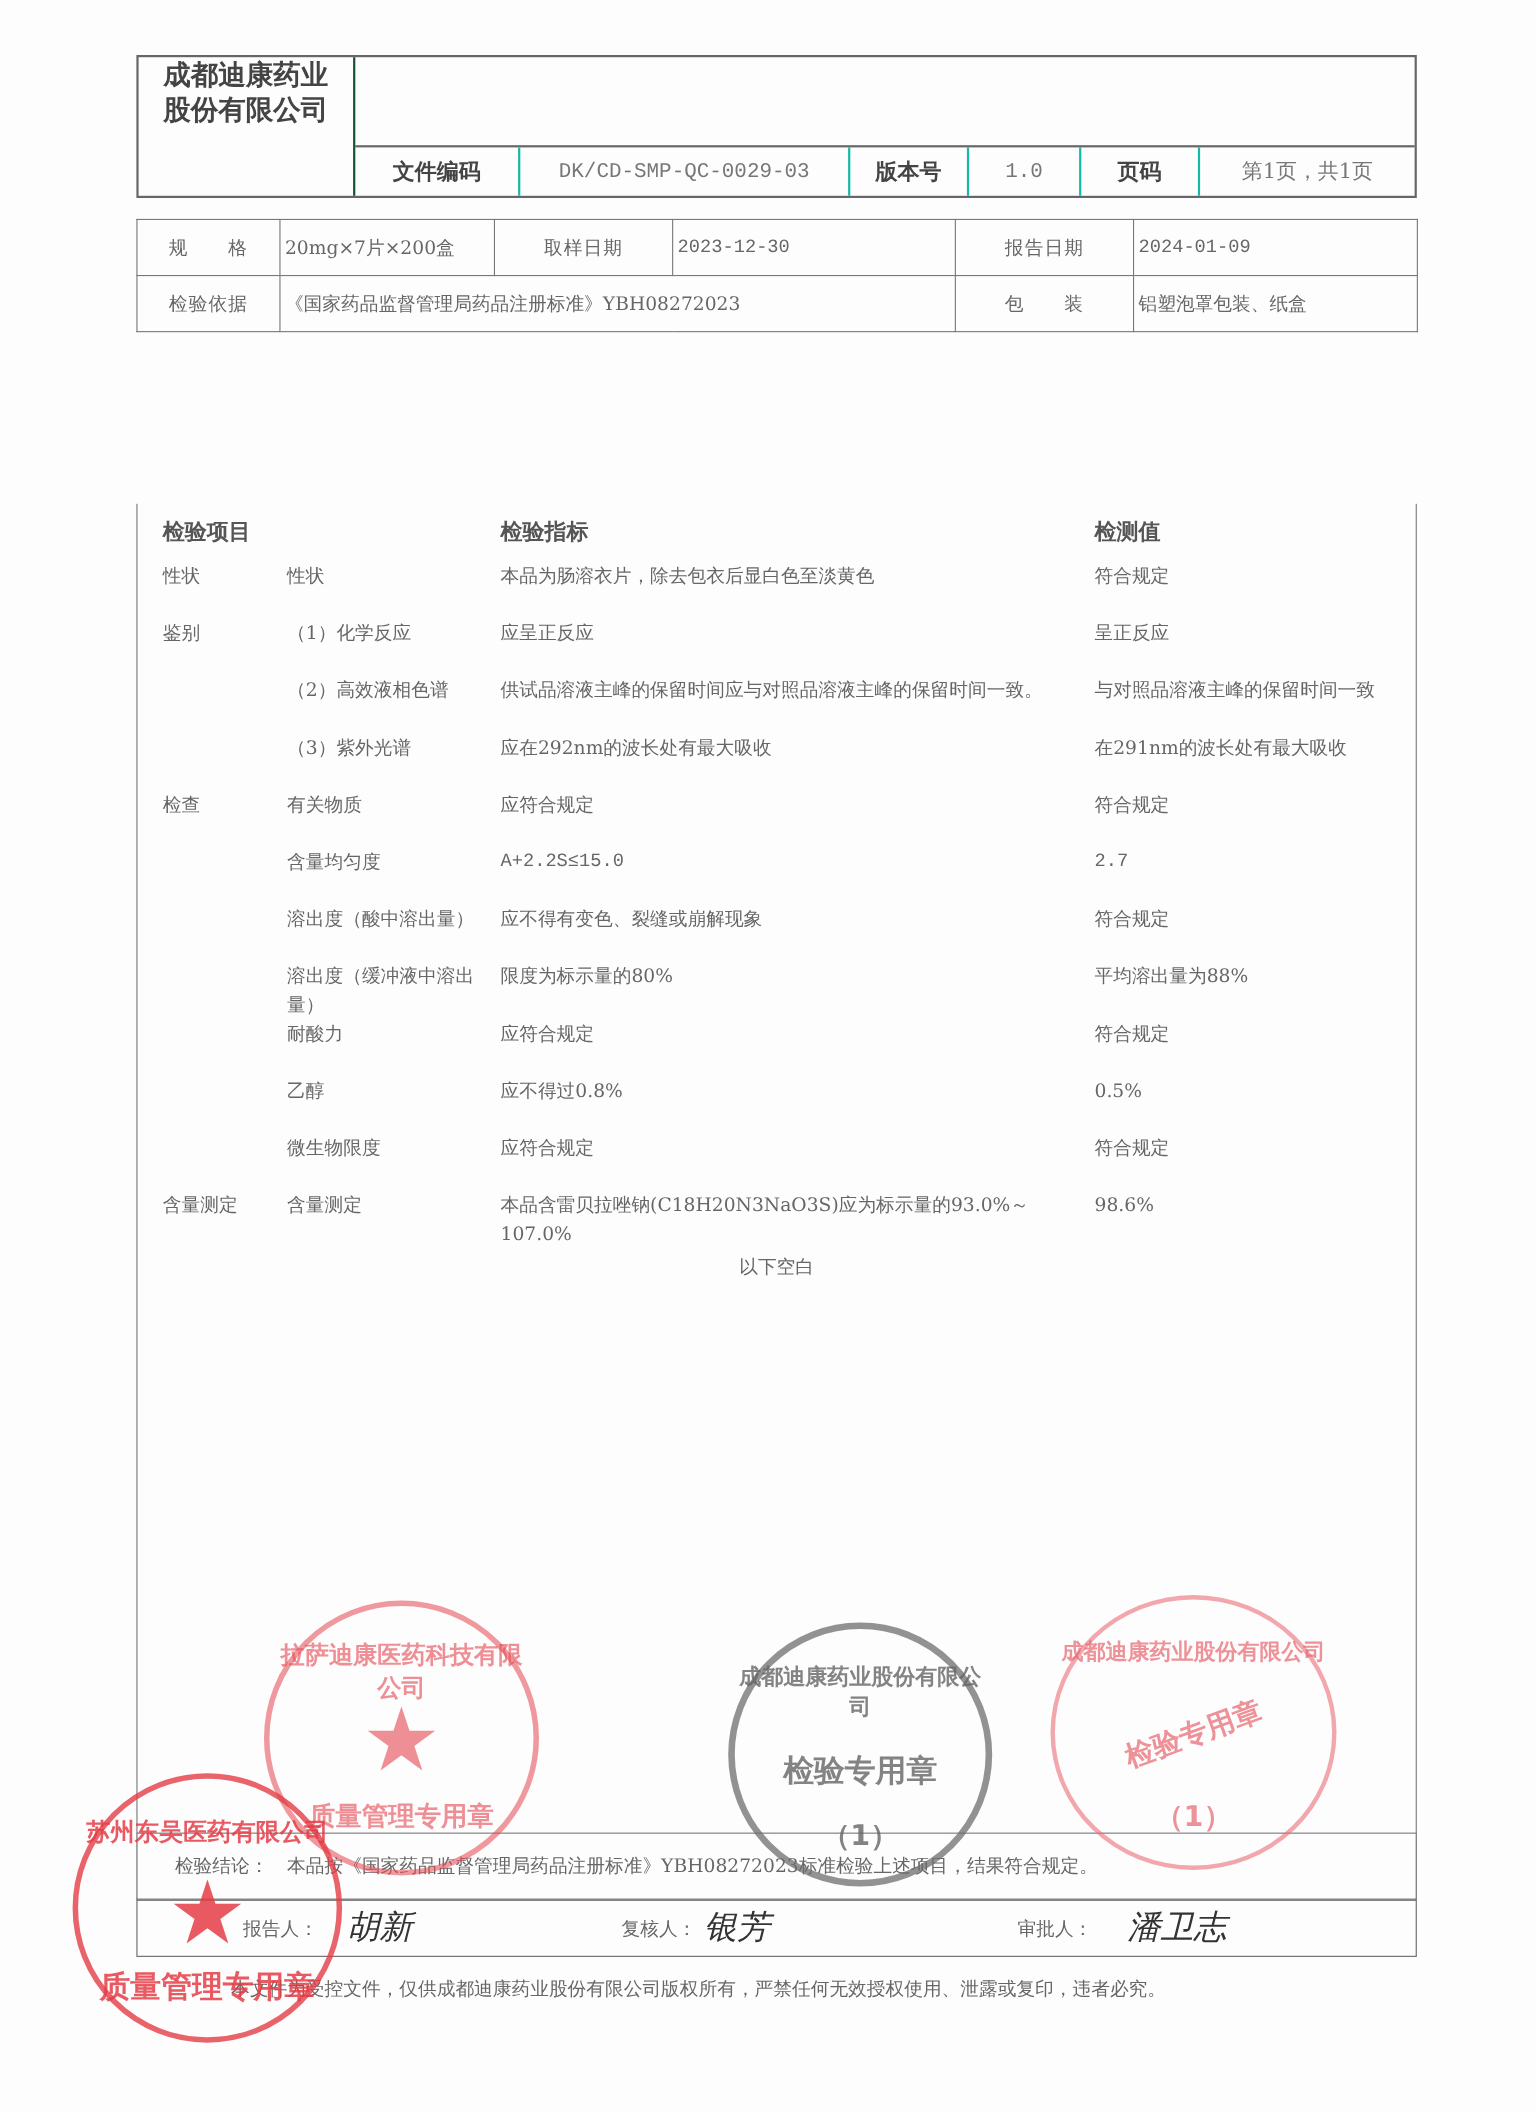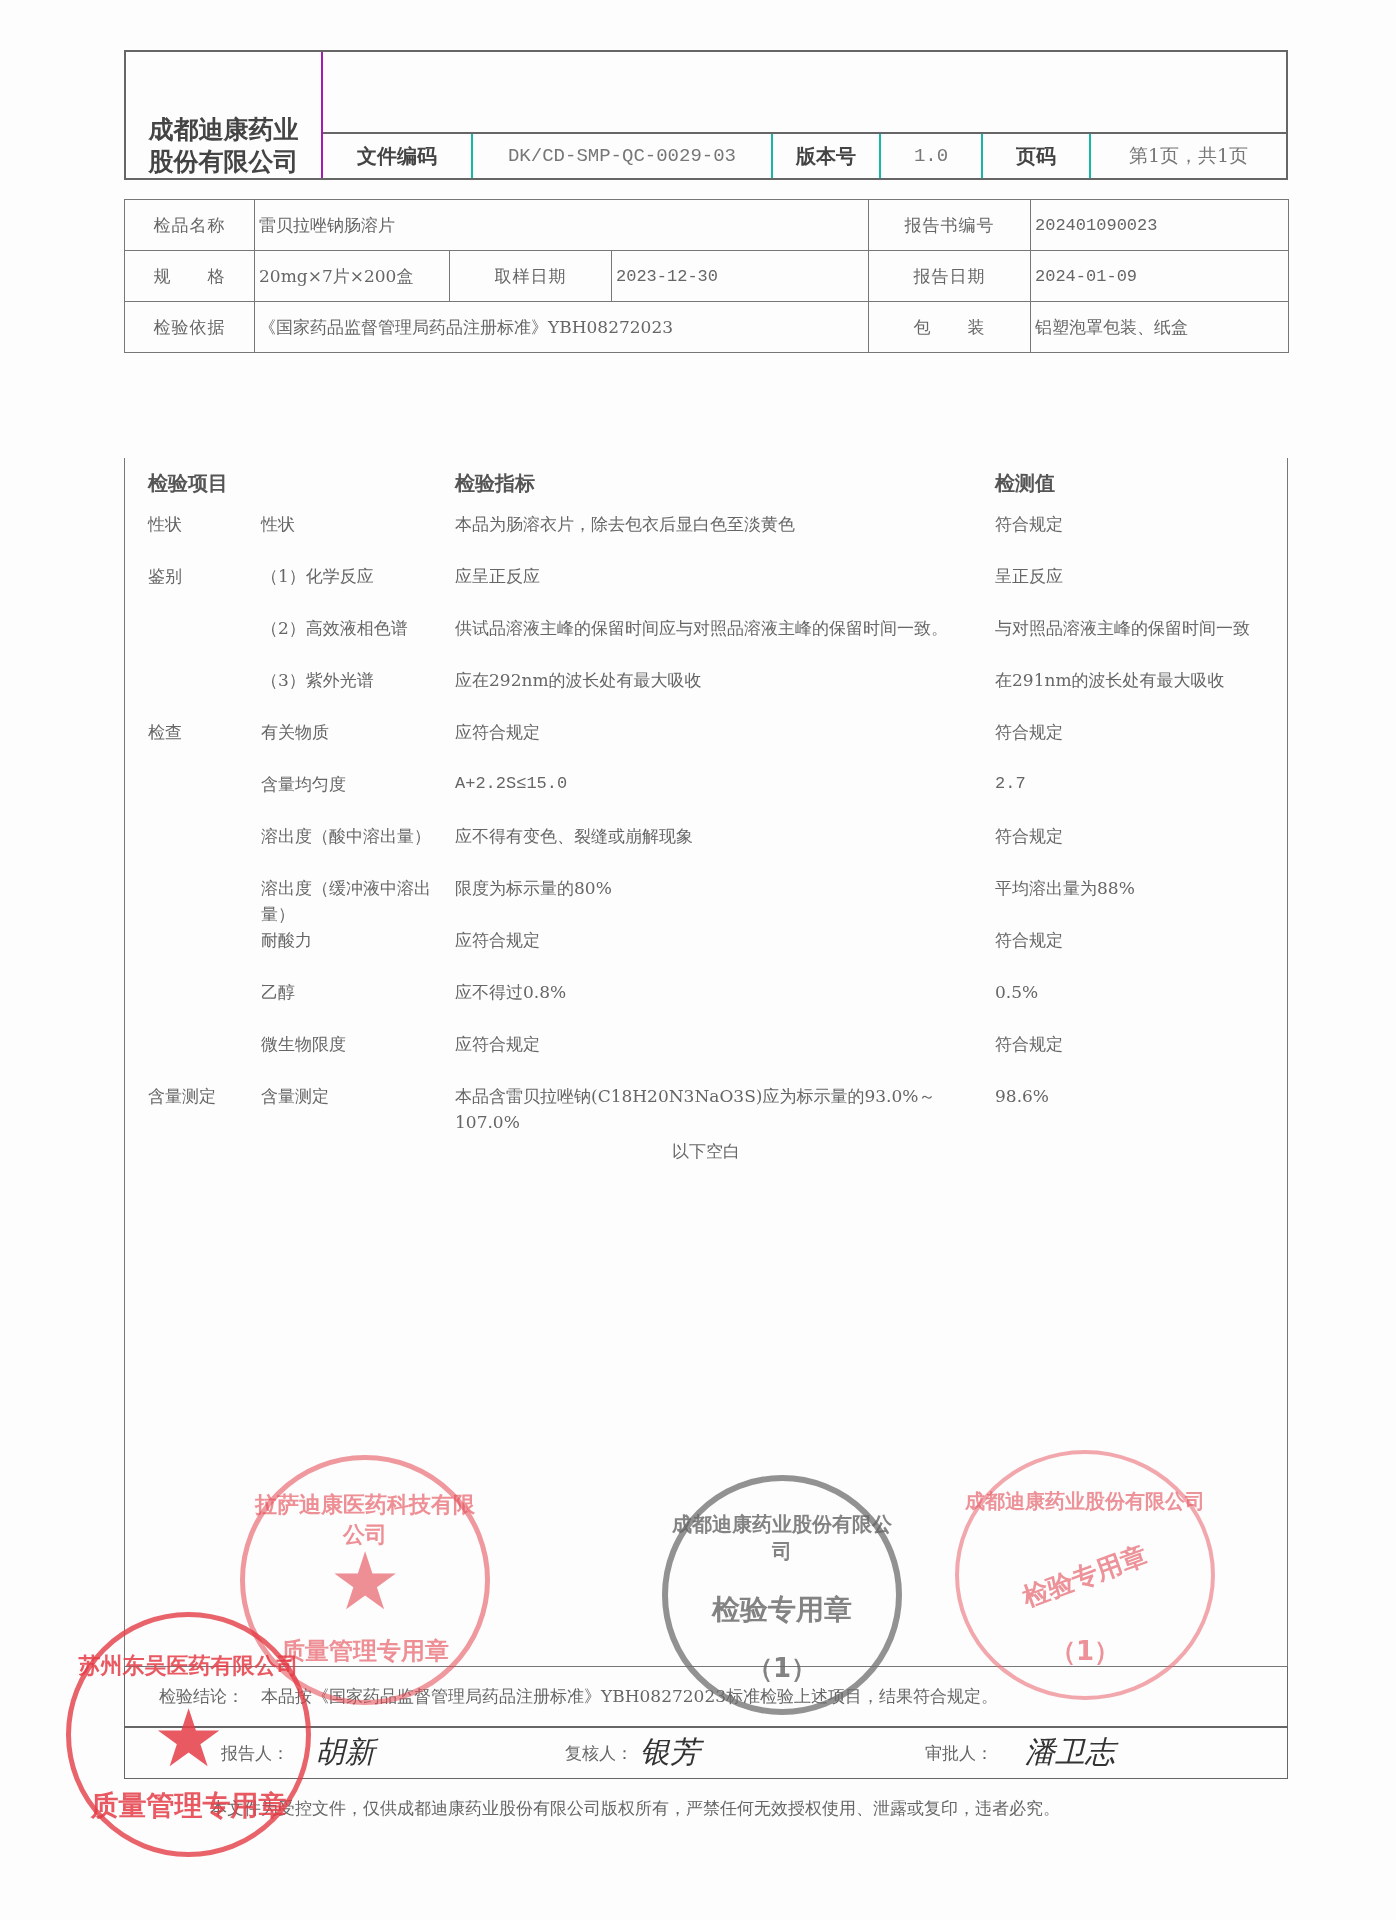--- a/index.html
+++ b/index.html
@@ -1,21 +1,21 @@
 <!DOCTYPE html>
 <html><head>
 <meta charset="utf-8">
 <style>
   html, body { margin:0; padding:0; }
   body { width:1396px; height:1920px; background:#fdfdfd; position:relative; overflow:hidden;
          font-family:"DejaVu Serif", serif; color:#555; }
   
   .hdr { position:absolute; left:124px; top:50px; width:1164px; height:130px; border:2px solid #666; box-sizing:border-box; }
-  .company { position:absolute; left:0; top:0; width:195px; height:126px; border-right:2px solid #a21caf;
-             display:flex; align-items:flex-end; justify-content:center; text-align:center;
+  .company { position:absolute; left:0; top:0; width:195px; height:126px; border-right:2px solid #14532d;
+             display:flex; align-items:flex-start; justify-content:center; text-align:center;
              font-family:"DejaVu Sans", sans-serif; font-weight:bold; font-size:25px; line-height:32px; color:#444; }
   .title { position:absolute; left:197px; top:0; right:0; height:80px; display:flex; align-items:center; justify-content:center;
            font-family:"DejaVu Sans", sans-serif; font-weight:bold; font-size:38px; color:#444; letter-spacing:2px; padding-right:80px; box-sizing:border-box;}
   .meta { position:absolute; left:197px; top:80px; right:0; bottom:0; border-top:2px solid #666; display:flex; }
   .meta div { display:flex; align-items:center; justify-content:center; border-right:2px solid #14b8a6; font-size:19px; height:100%; box-sizing:border-box; }
   .meta div:last-child { border-right:none;text-align:center; }
   .meta .k { font-family:"DejaVu Sans", sans-serif; font-weight:bold; color:#444; font-size:20px; }
   .meta .v { font-family:Liberation Mono, monospace; color:#777; }
   
   table.info { position:absolute; left:124px; top:199px; width:1164px; border-collapse:collapse; table-layout:fixed; }
@@ -71,26 +71,20 @@
 <table class="info">
   <colgroup>
     <col style="width:130px">
       <col style="width:195px">
       <col style="width:162px">
       <col style="width:257px">
       <col style="width:162px">
       <col style="width:258px">
   </colgroup>
   <tbody>
-      <tr>
-    <td class="lab">检品名称</td>
-    <td class="valzh" colspan="3">雷贝拉唑钠肠溶片</td>
-    <td class="lab">报告书编号</td>
-    <td class="val">202401090023</td>
-  </tr>
   <tr>
     <td class="lab">规　　格</td>
     <td class="valzh">20mg×7片×200盒</td>
     <td class="lab">取样日期</td>
     <td class="val">2023-12-30</td>
     <td class="lab">报告日期</td>
     <td class="val">2024-01-09</td>
   </tr>
   <tr>
     <td class="lab">检验依据</td>

